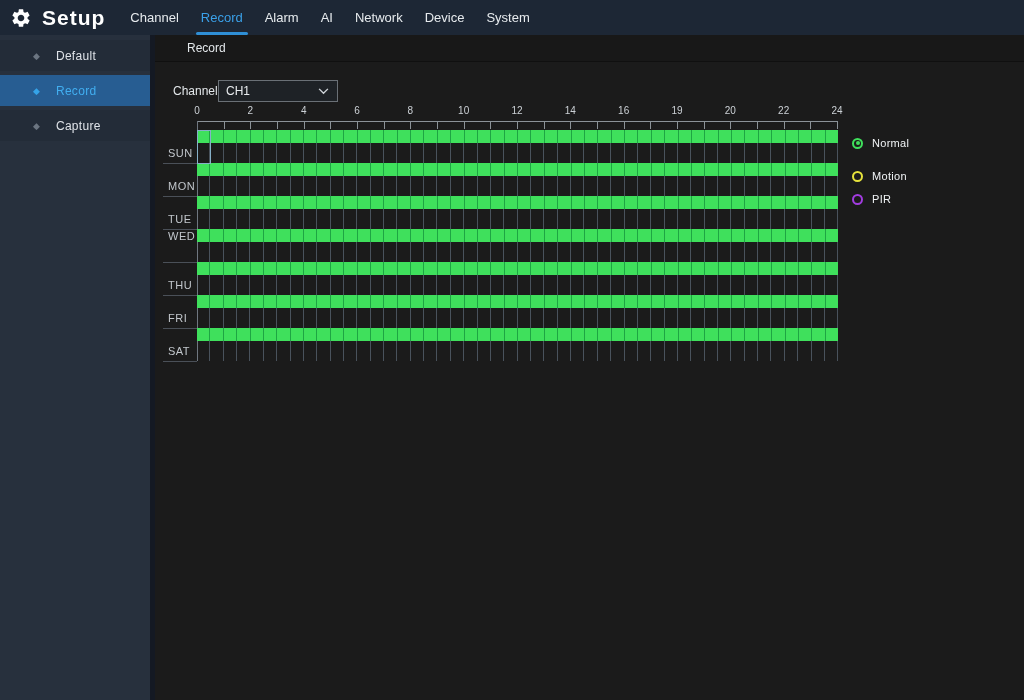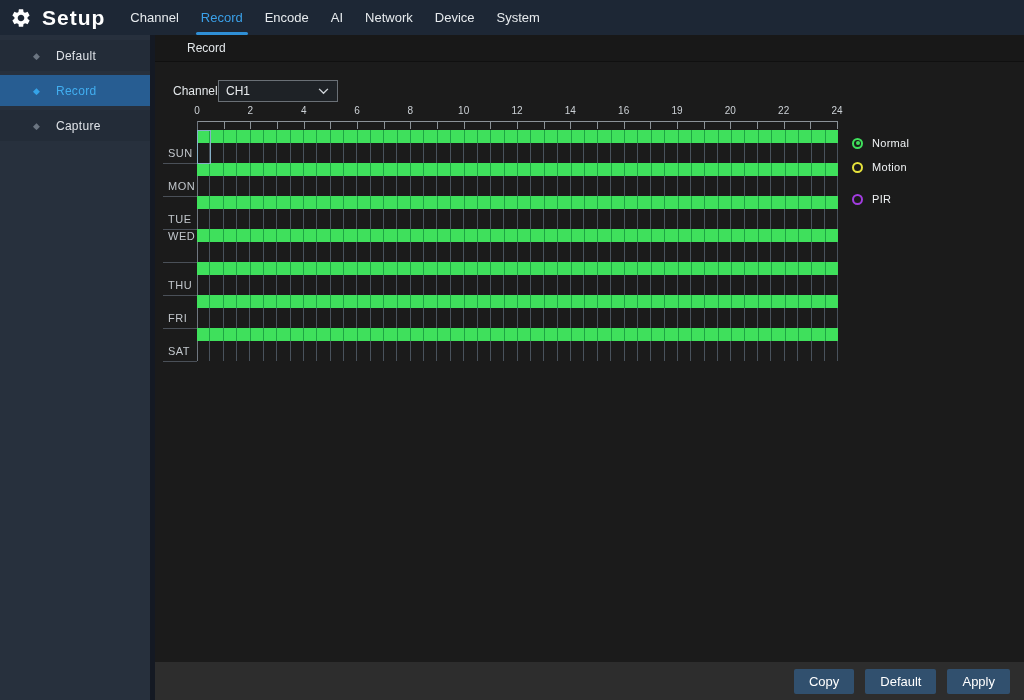--- a/index.html
+++ b/index.html
@@ -78,21 +78,21 @@
   <header class="topbar">
     <div class="brand">
       <svg class="gear-icon" viewBox="0 0 24 24">
           <path d="M19.14,12.94c0.04-0.3,0.06-0.61,0.06-0.94c0-0.32-0.02-0.64-0.07-0.94l2.03-1.58c0.18-0.14,0.23-0.41,0.12-0.61l-1.92-3.32c-0.12-0.22-0.37-0.29-0.59-0.22l-2.39,0.96c-0.5-0.38-1.03-0.7-1.62-0.94L14.4,2.81c-0.04-0.24-0.24-0.41-0.48-0.41h-3.84c-0.24,0-0.43,0.17-0.47,0.41L9.25,5.35C8.66,5.59,8.12,5.92,7.63,6.29L5.24,5.33c-0.22-0.08-0.47,0-0.59,0.22L2.74,8.87C2.62,9.08,2.66,9.34,2.86,9.48l2.03,1.58C4.84,11.36,4.8,11.69,4.8,12s0.02,0.64,0.07,0.94l-2.03,1.58c-0.18,0.14-0.23,0.41-0.12,0.61l1.92,3.32c0.12,0.22,0.37,0.29,0.59,0.22l2.39-0.96c0.5,0.38,1.03,0.7,1.62,0.94l0.36,2.54c0.05,0.24,0.24,0.41,0.48,0.41h3.84c0.24,0,0.44-0.17,0.47-0.41l0.36-2.54c0.59-0.24,1.13-0.56,1.62-0.94l2.39,0.96c0.22,0.08,0.47,0,0.59-0.22l1.92-3.32c0.12-0.22,0.07-0.47-0.12-0.61L19.14,12.94z M12,15.6c-1.98,0-3.6-1.62-3.6-3.6s1.62-3.6,3.6-3.6s3.6,1.62,3.6,3.6S13.98,15.6,12,15.6z"></path>
         </svg>
       <span class="app-title">Setup</span>
     </div>
     <nav class="menu">
         <span class="menu-item">Channel</span>
         <span class="menu-item active">Record</span>
-        <span class="menu-item">Encode</span>
+        <span class="menu-item">Alarm</span>
         <span class="menu-item">AI</span>
         <span class="menu-item">Network</span>
         <span class="menu-item">Device</span>
         <span class="menu-item">System</span>
       </nav>
   </header>
 
   <aside class="sidebar">
       <div class="side-item">
         <span class="diamond">◆</span>
@@ -880,28 +880,23 @@
         </div>
         <div class="cursor" style="left: 42px; top: 95px; width: 14.3333px;"></div>
       </div>
     <div class="legend-wrap"></div>
   <div class="legend-row" style="top: 101px;">
         <span class="ring" style="border-color: rgb(63, 224, 92);">
           <span class="dot" style="background: rgb(63, 224, 92);"></span>
         </span>
         <span class="legend-label">Normal</span>
       </div>
-      <div class="legend-row" style="top: 125px;">
+      <div class="legend-row" style="top: 134px;">
         <span class="ring" style="border-color: rgb(230, 226, 60);"></span>
         <span class="legend-label">Motion</span>
       </div>
       <div class="legend-row" style="top: 157px;">
         <span class="ring" style="border-color: rgb(162, 60, 224);"></span>
         <span class="legend-label">PIR</span>
       </div>
     </div>
 
-  <footer class="footer">
-      <button class="btn">Copy</button>
-      <button class="btn">Default</button>
-      <button class="btn">Apply</button>
-    </footer>
 </div>
 
 </body></html>

